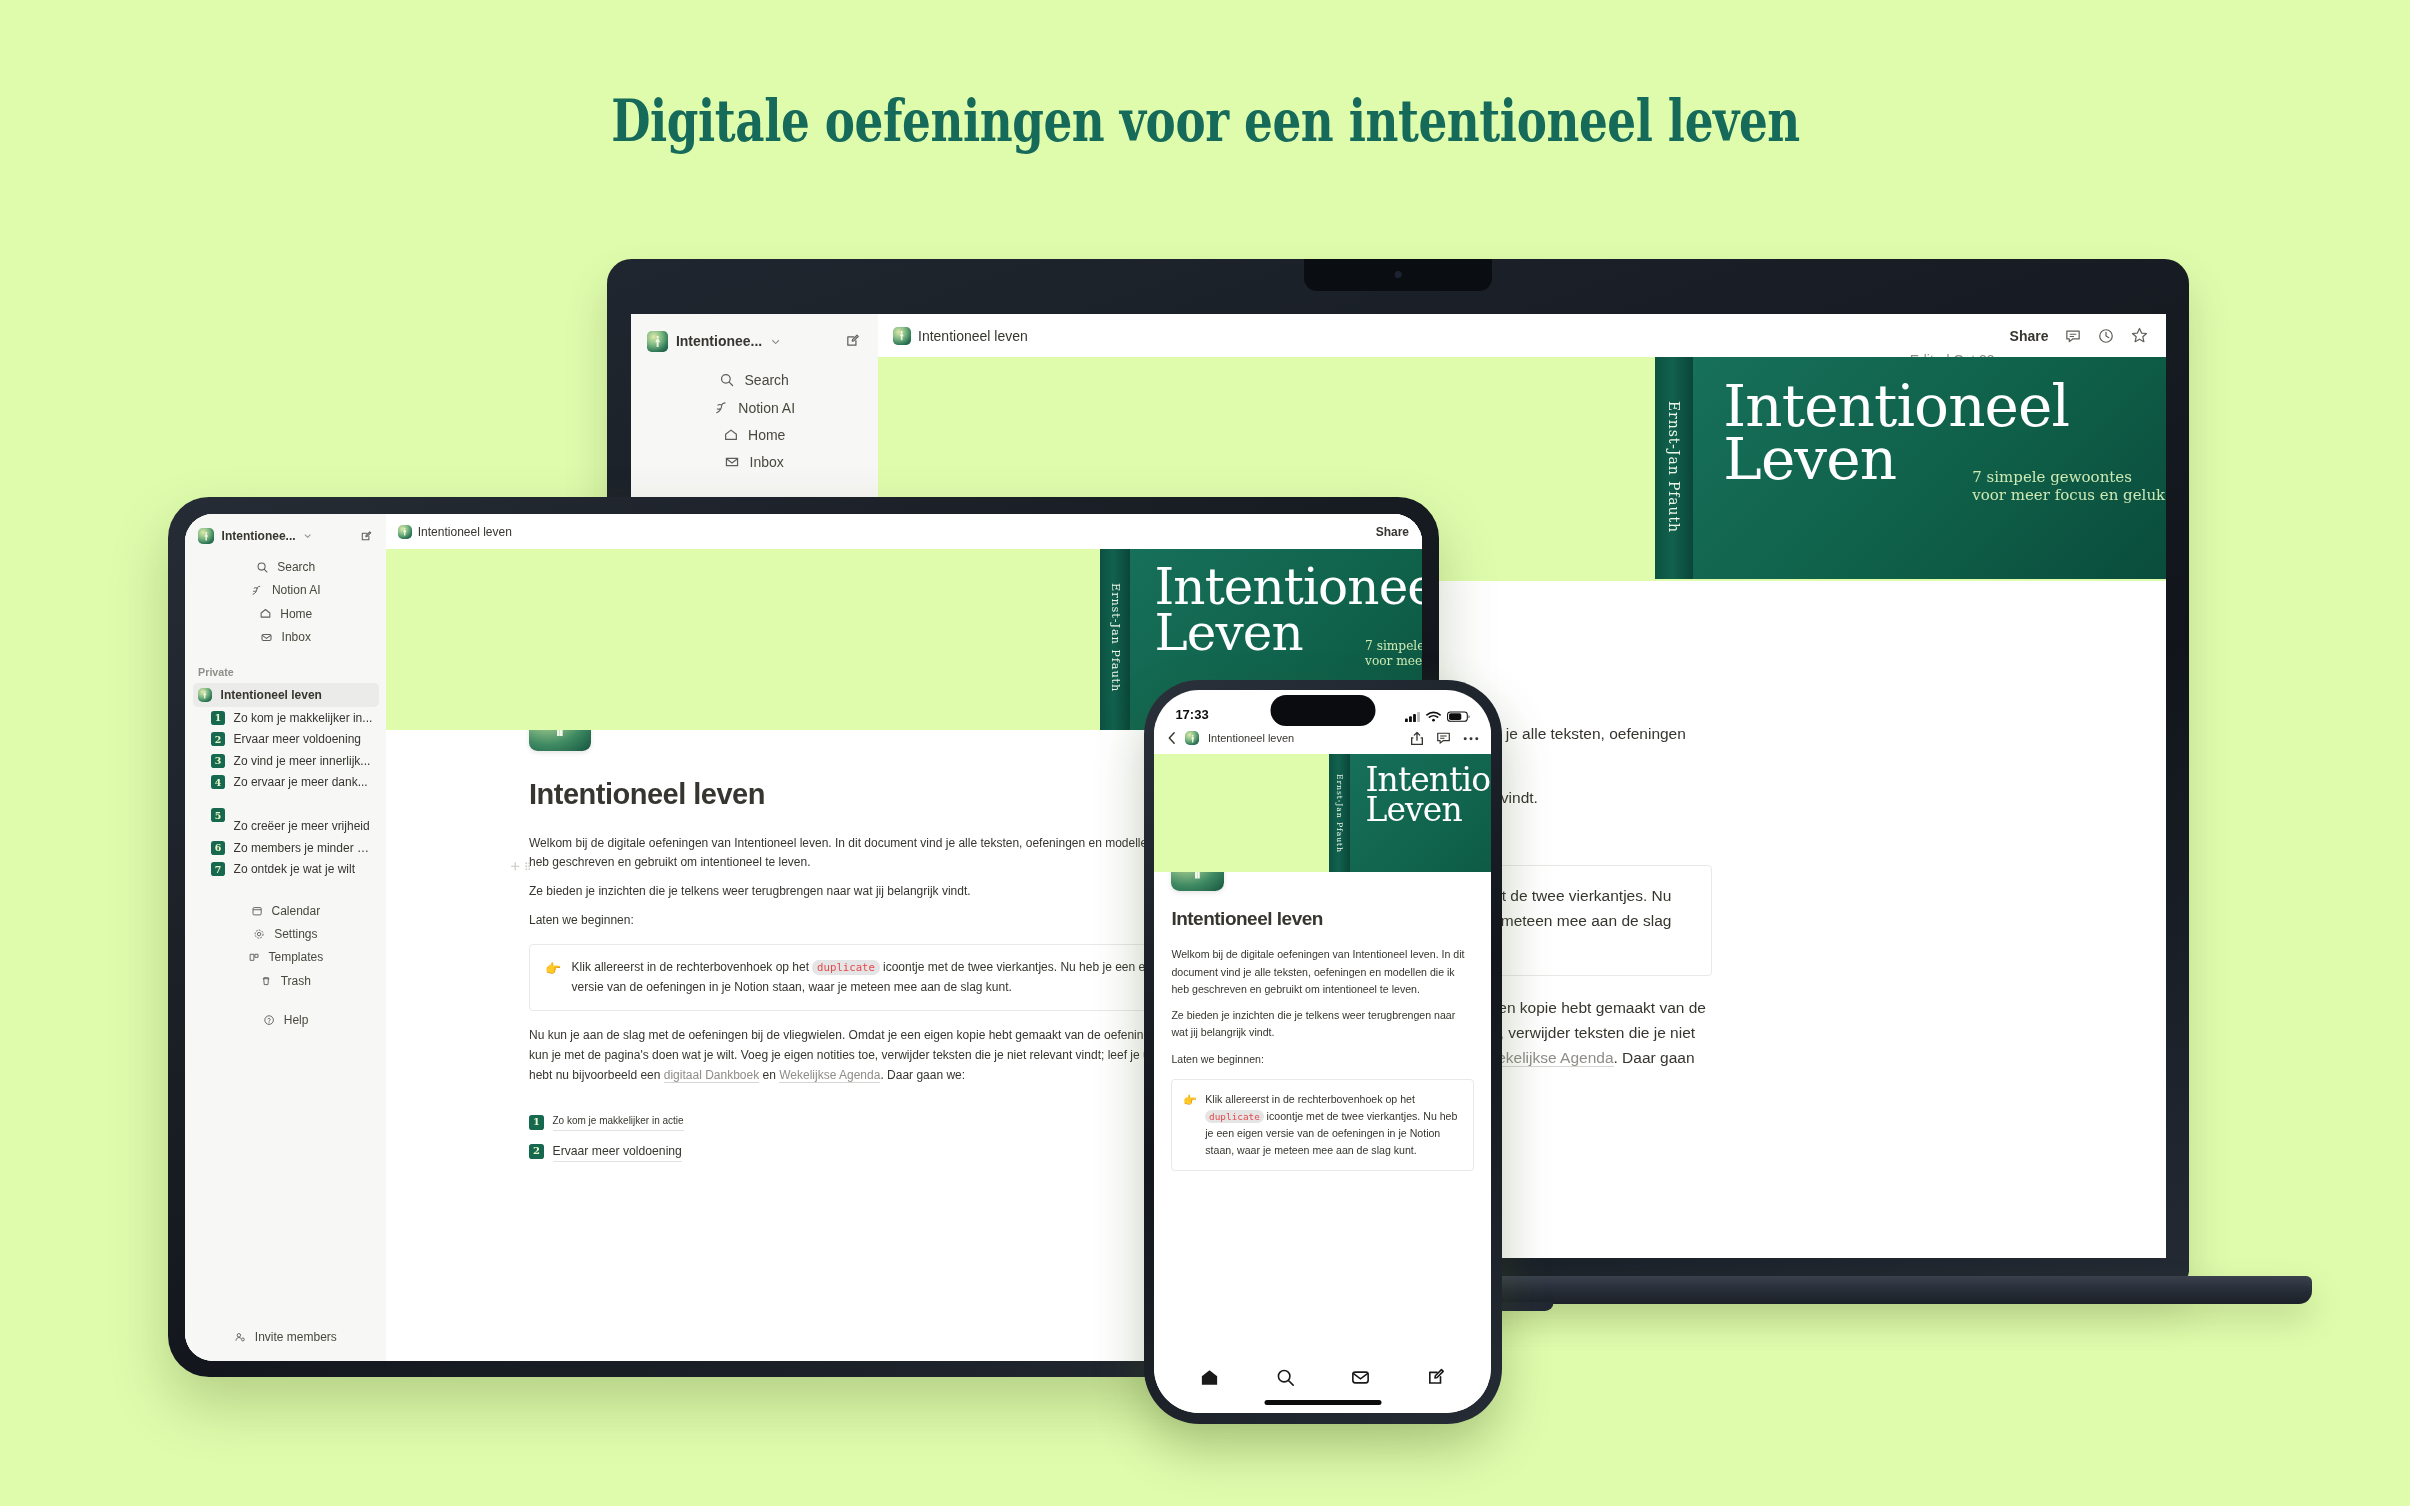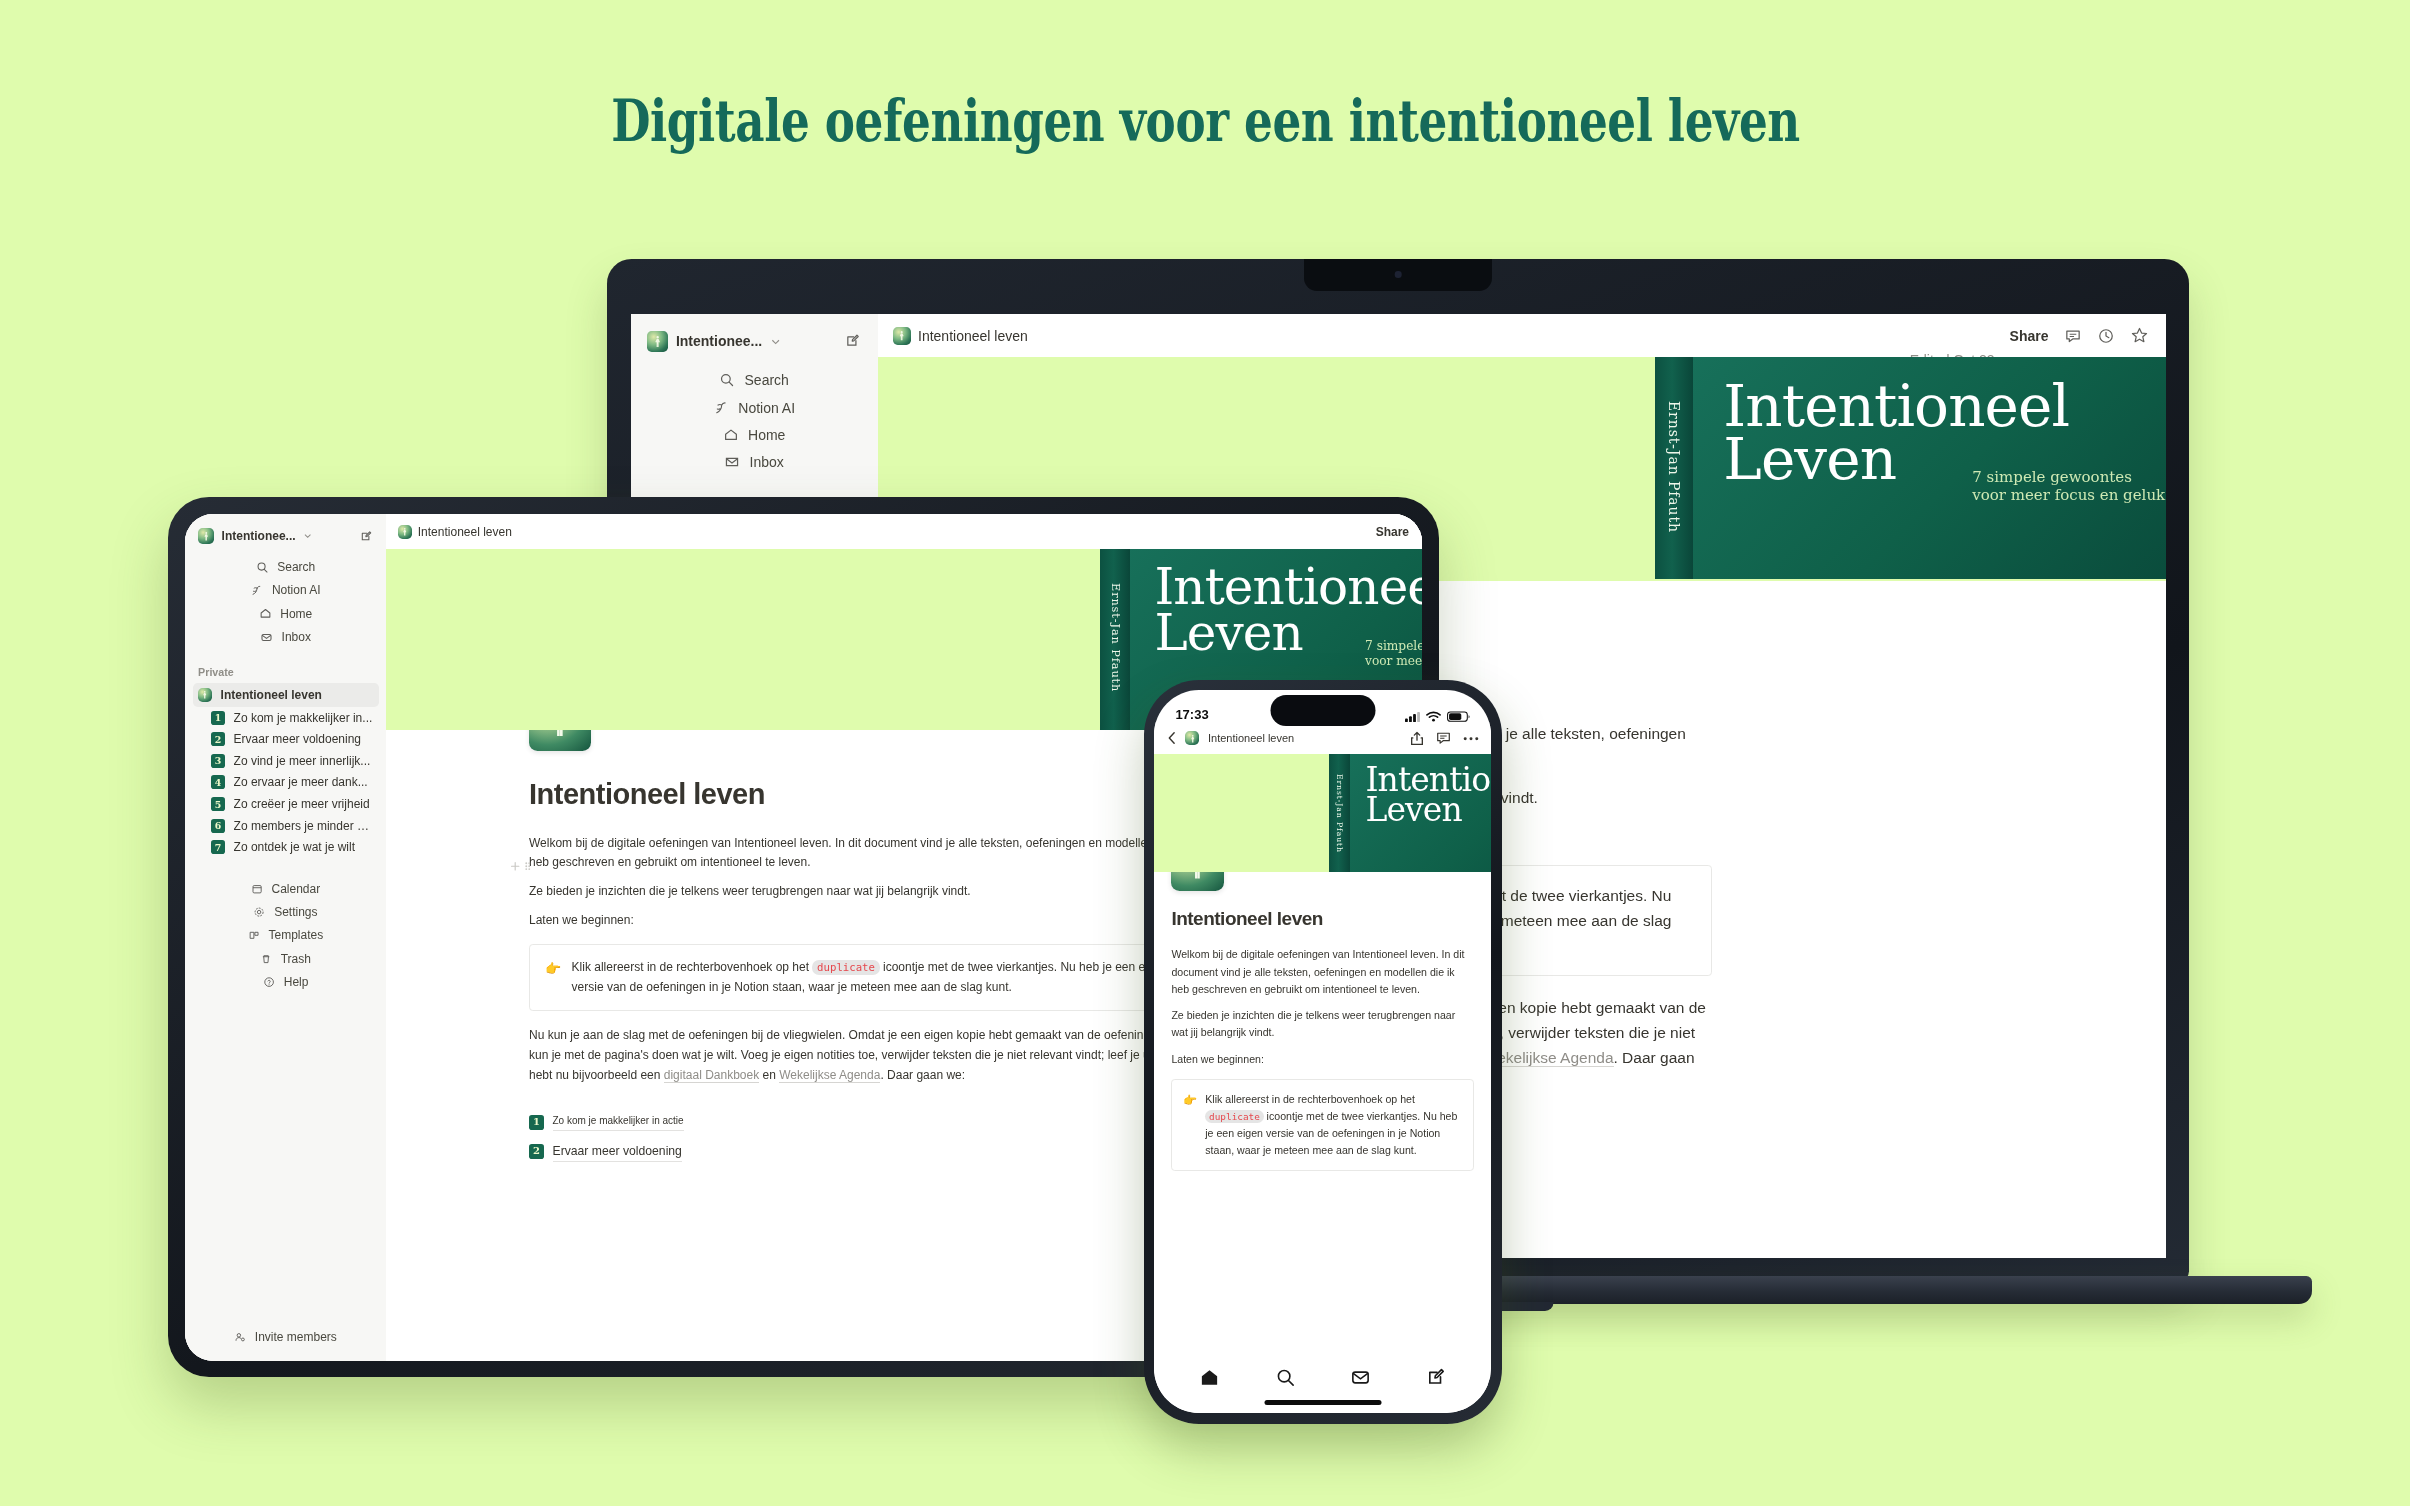--- a/index.html
+++ b/index.html
@@ -406,21 +406,21 @@
             <div class="sb-page" style="padding:3.8px 5.6px;">
               <span class="num-badge" style="width:14px;height:14px;font-size:9.4px;">3</span>
               <span class="lbl" style="max-width:143px;">Zo vind je meer innerlijk...</span>
             </div>
             <div class="sb-page" style="padding:3.8px 5.6px;">
               <span class="num-badge" style="width:14px;height:14px;font-size:9.4px;">4</span>
               <span class="lbl" style="max-width:143px;">Zo ervaar je meer dank...</span>
             </div>
             <div class="sb-page" style="padding:3.8px 5.6px;">
               <span class="num-badge" style="width:14px;height:14px;font-size:9.4px;">5</span>
-              <span class="lbl" style="max-width:143px;">Zo creëer je meer vrijheid</span>
+              <span class="lbl" style="max-width:143px;margin-top:22px;">Zo creëer je meer vrijheid</span>
             </div>
             <div class="sb-page" style="padding:3.8px 5.6px;">
               <span class="num-badge" style="width:14px;height:14px;font-size:9.4px;">6</span>
               <span class="lbl" style="max-width:143px;">Zo members je minder dru...</span>
             </div>
             <div class="sb-page" style="padding:3.8px 5.6px;">
               <span class="num-badge" style="width:14px;height:14px;font-size:9.4px;">7</span>
               <span class="lbl" style="max-width:143px;">Zo ontdek je wat je wilt</span>
             </div>
           </div>
@@ -453,21 +453,21 @@
               <span class="lbl">Templates</span>
             </div>
             <div class="sb-item" style="padding:4.7px 5.6px;gap:8.5px;">
               <span>
                   <svg width="12.2" height="12.2" viewBox="0 0 17 17">
                     <path d="M4 5.2h9M5.4 5.2V3.8h6.2v1.4M5.2 5.2l.7 8.2h5.2l.7-8.2" stroke="#5f5e5a" stroke-width="1.3" fill="none" stroke-linejoin="round"></path>
                   </svg>
                 </span>
               <span class="lbl">Trash</span>
             </div>
-            <div class="sb-item" style="padding:4.7px 5.6px;gap:9px;">
+            <div class="sb-item" style="padding:4.7px 5.6px;gap:9px;margin-top:16px;">
               <span>
                   <svg width="12.2" height="12.2" viewBox="0 0 17 17">
                     <circle cx="8.5" cy="8.5" r="6" stroke="#5f5e5a" stroke-width="1.3" fill="none"></circle>
                     <path d="M6.9 6.9a1.7 1.7 0 0 1 3.2.7c0 1.1-1.6 1.3-1.6 2.4M8.5 12.2v.1" stroke="#5f5e5a" stroke-width="1.3" fill="none" stroke-linecap="round"></path>
                   </svg>
                 </span>
               <span class="lbl">Help</span>
             </div>
           </div>
 

